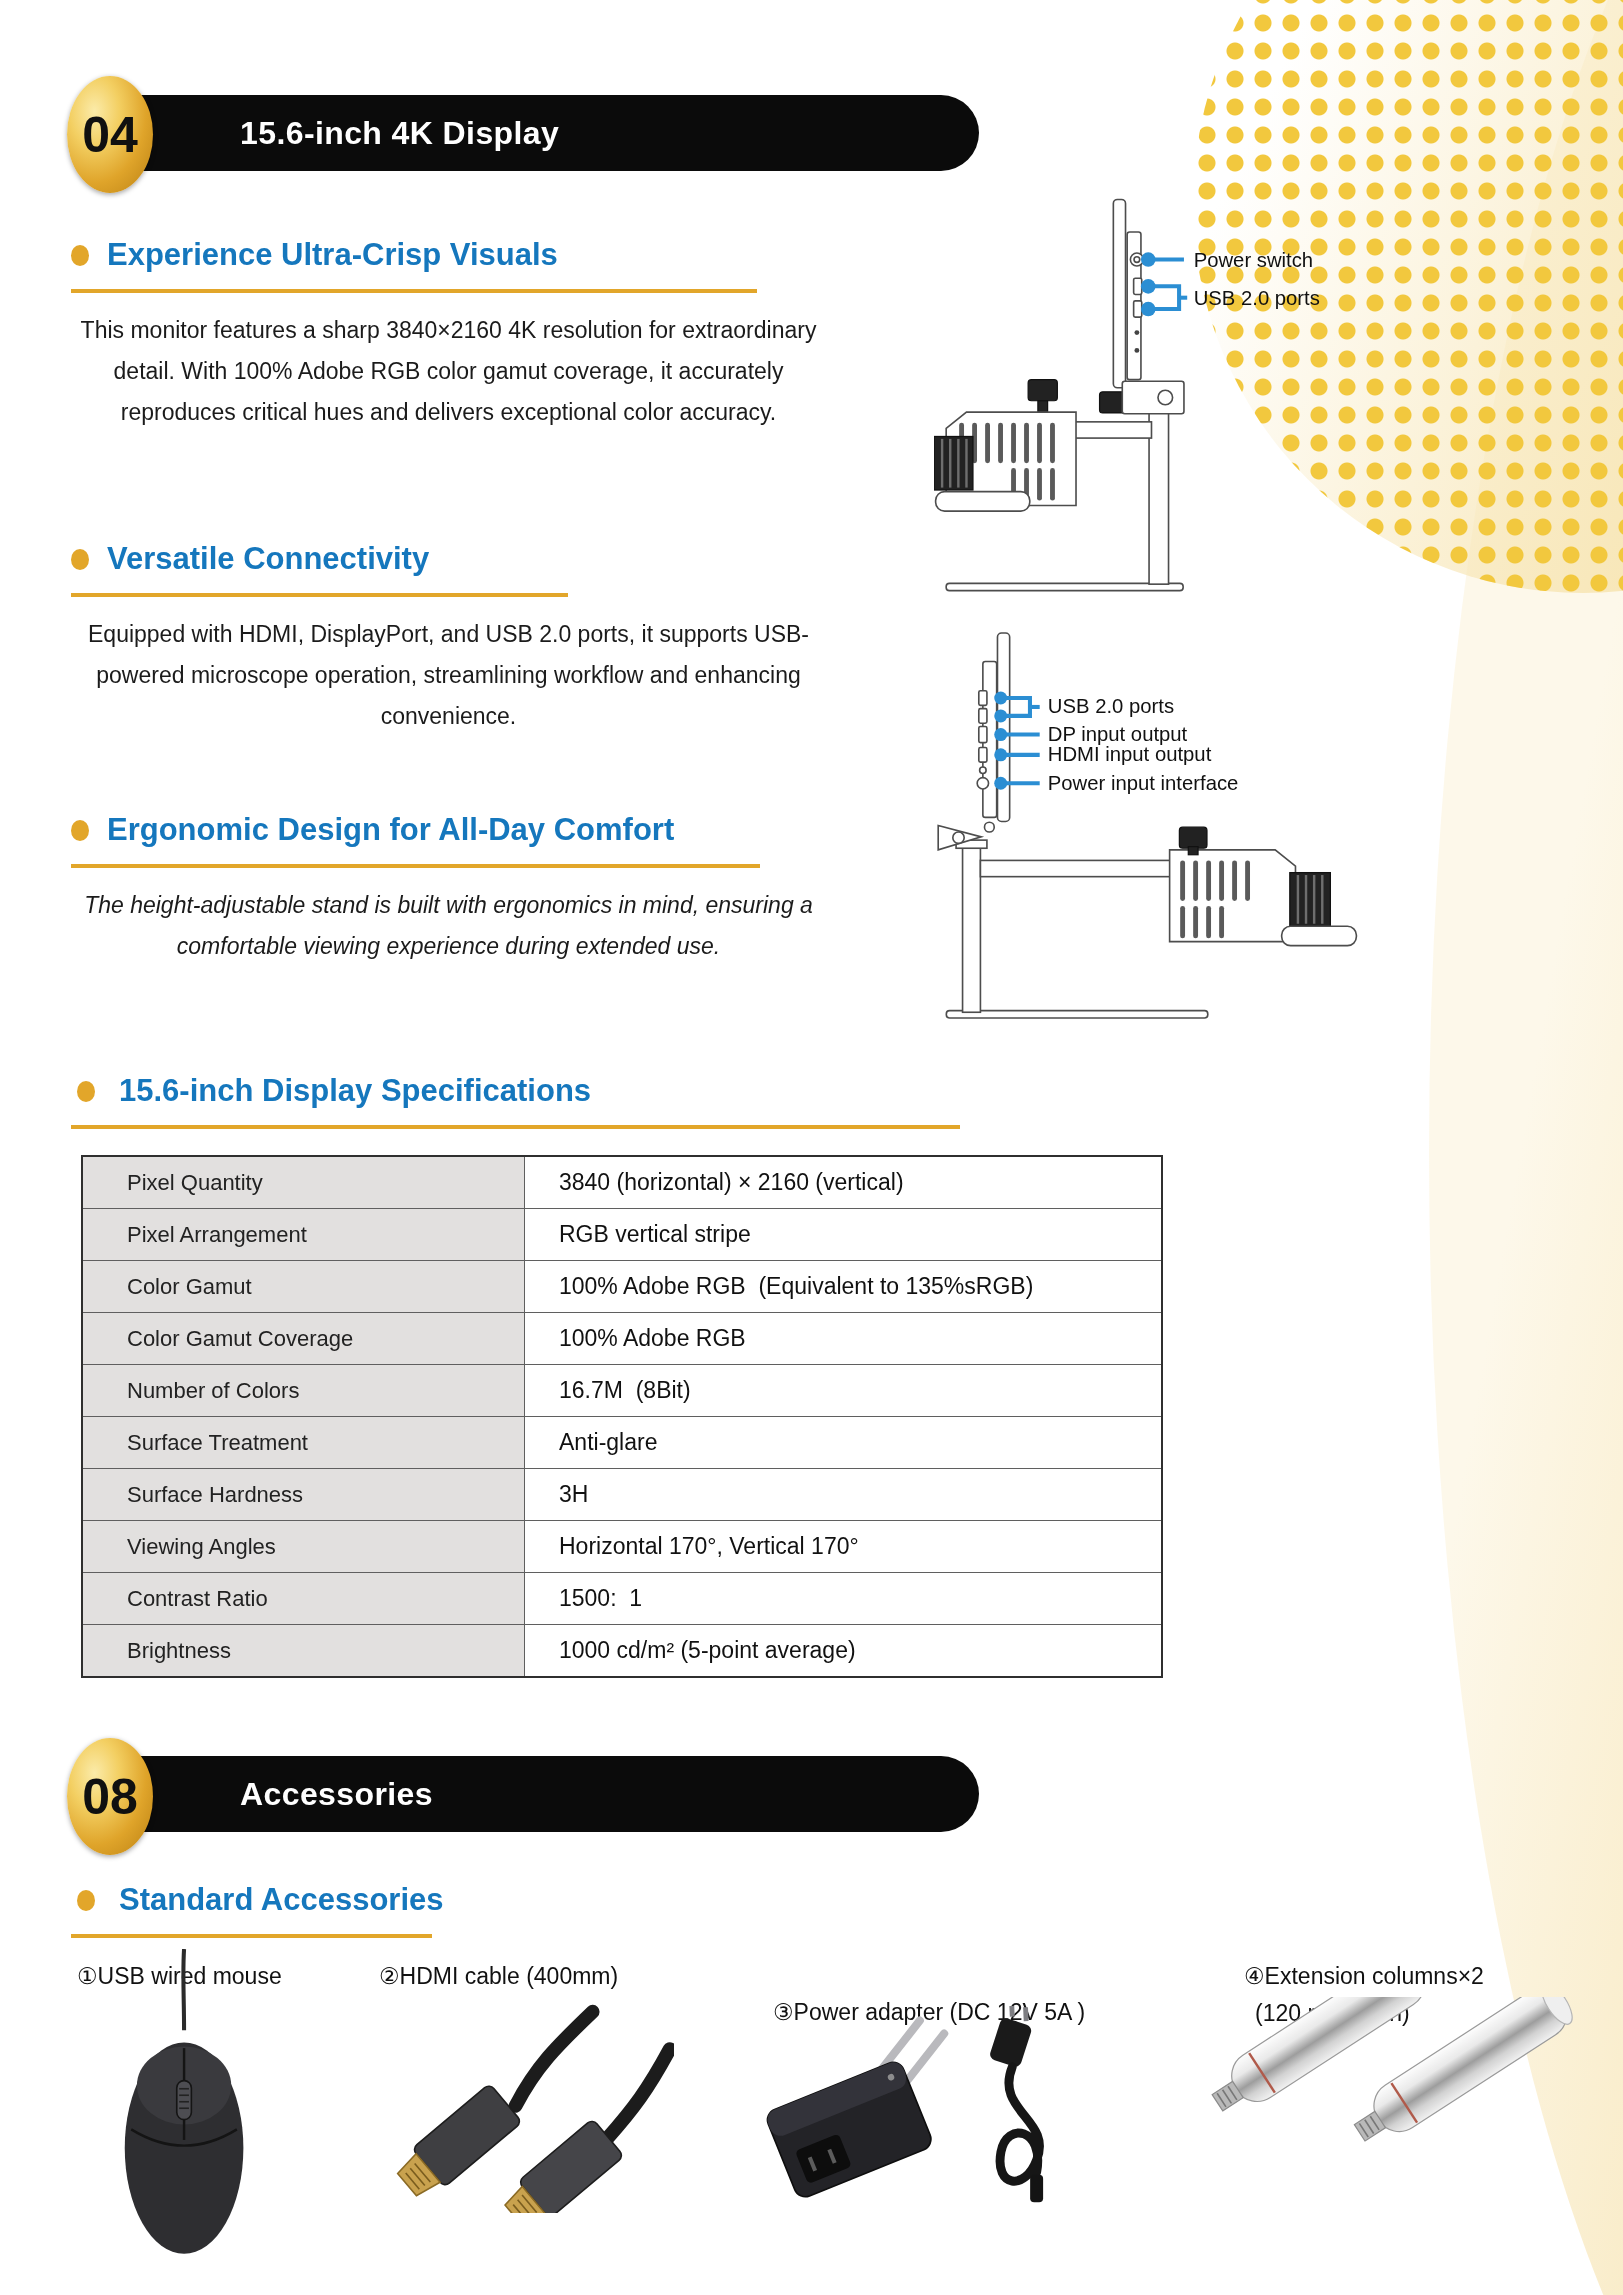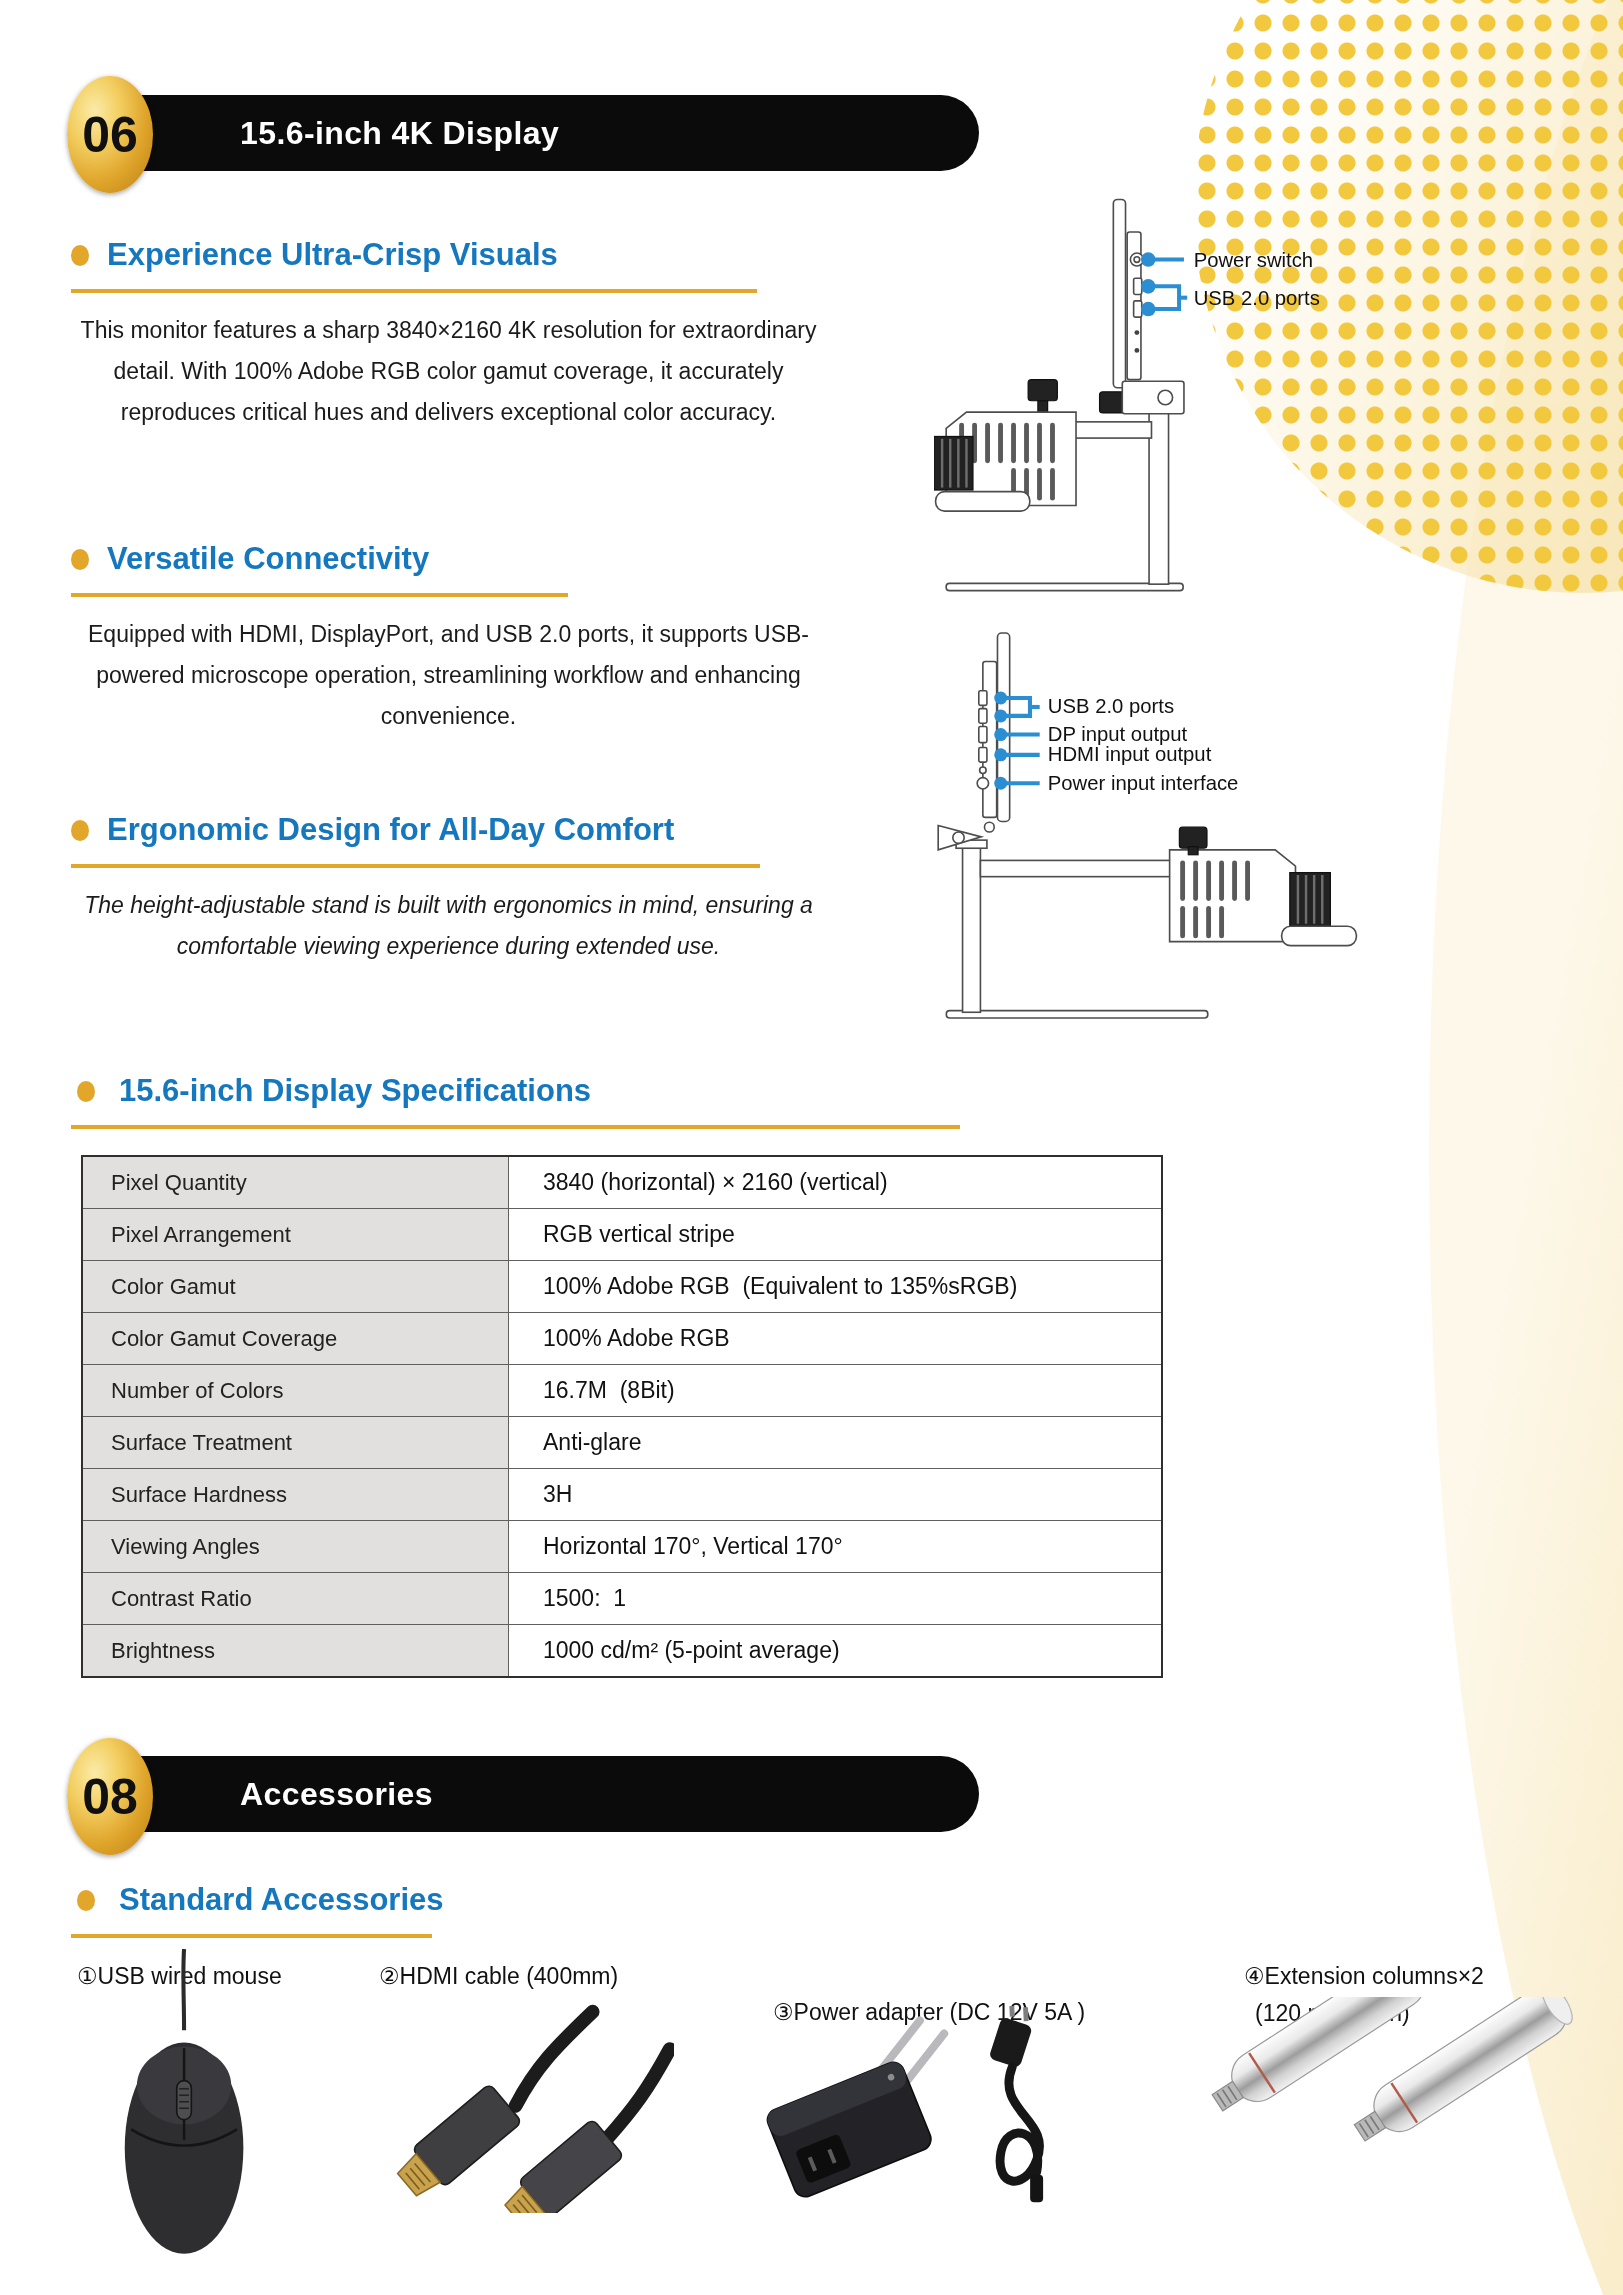--- a/index.html
+++ b/index.html
@@ -26,21 +26,21 @@
   
   .fhead{position:absolute;display:flex;align-items:center;z-index:2;}
   .bullet{width:18px;height:21px;border-radius:50%;background:#e2a62a;margin-right:18px;flex:0 0 auto;}
   .fhead b{font-size:31px;font-weight:bold;color:#1577bd;}
   .underline{position:absolute;height:4px;background:#e2a62a;z-index:2;}
   .para{position:absolute;width:747px;font-size:23px;line-height:41px;color:#1b1b1b;z-index:2;text-align:center;}
   
   table.specs{position:absolute;left:81px;top:1155px;width:1082px;border-collapse:collapse;z-index:2;
               border:2.4px solid #2f2f2f;}
   table.specs td{border:1.6px solid #5f5f5f;height:49px;white-space:pre-wrap;vertical-align:middle;}
-  td.k{width:396px;background:#e2e0df;padding-left:28px;font-size:22px;color:#222;}
+  td.k{width:396px;background:#e2e0df;padding-left:44px;font-size:22px;color:#222;}
   td.v{padding-left:34px;font-size:23px;color:#111;}
   
   .acc-label{position:absolute;font-size:23px;color:#111;z-index:2;}
   
   .dg{position:absolute;z-index:2;}
   .lineart{fill:#ffffff;stroke:#4d4d4d;stroke-width:2px;}
   .dk{fill:#222;stroke:#111;stroke-width:1.5px;}
   .vent{stroke:#5a5a5a;stroke-width:6px;stroke-linecap:round;}
   .callout{stroke:#2b8ed3;stroke-width:5px;fill:none;}
   .cdot{fill:#2b8ed3;}
@@ -53,21 +53,21 @@
 
   <div class="crescent"></div>
   <div class="dot-circle">
     <div class="dots"></div>
   </div>
 
   <div class="hbar" style="top:95px;">
     <span>15.6-inch 4K Display</span>
   </div>
   <div class="badge" style="top:76px;">
-    <span>06</span>
+    <span>04</span>
   </div>
 
   <div class="fhead" style="left:71px;top:237px;">
     <span class="bullet"></span>
     <b>Experience Ultra-Crisp Visuals</b>
   </div>
   <div class="underline" style="left:71px;top:289px;width:686px;"></div>
   <div class="para" style="left:75px;top:310px;">This monitor features a sharp 3840×2160 4K resolution for extraordinary detail. With 100% Adobe RGB color gamut coverage, it accurately reproduces critical hues and delivers exceptional color accuracy.</div>
 
   <div class="fhead" style="left:71px;top:541px;">

